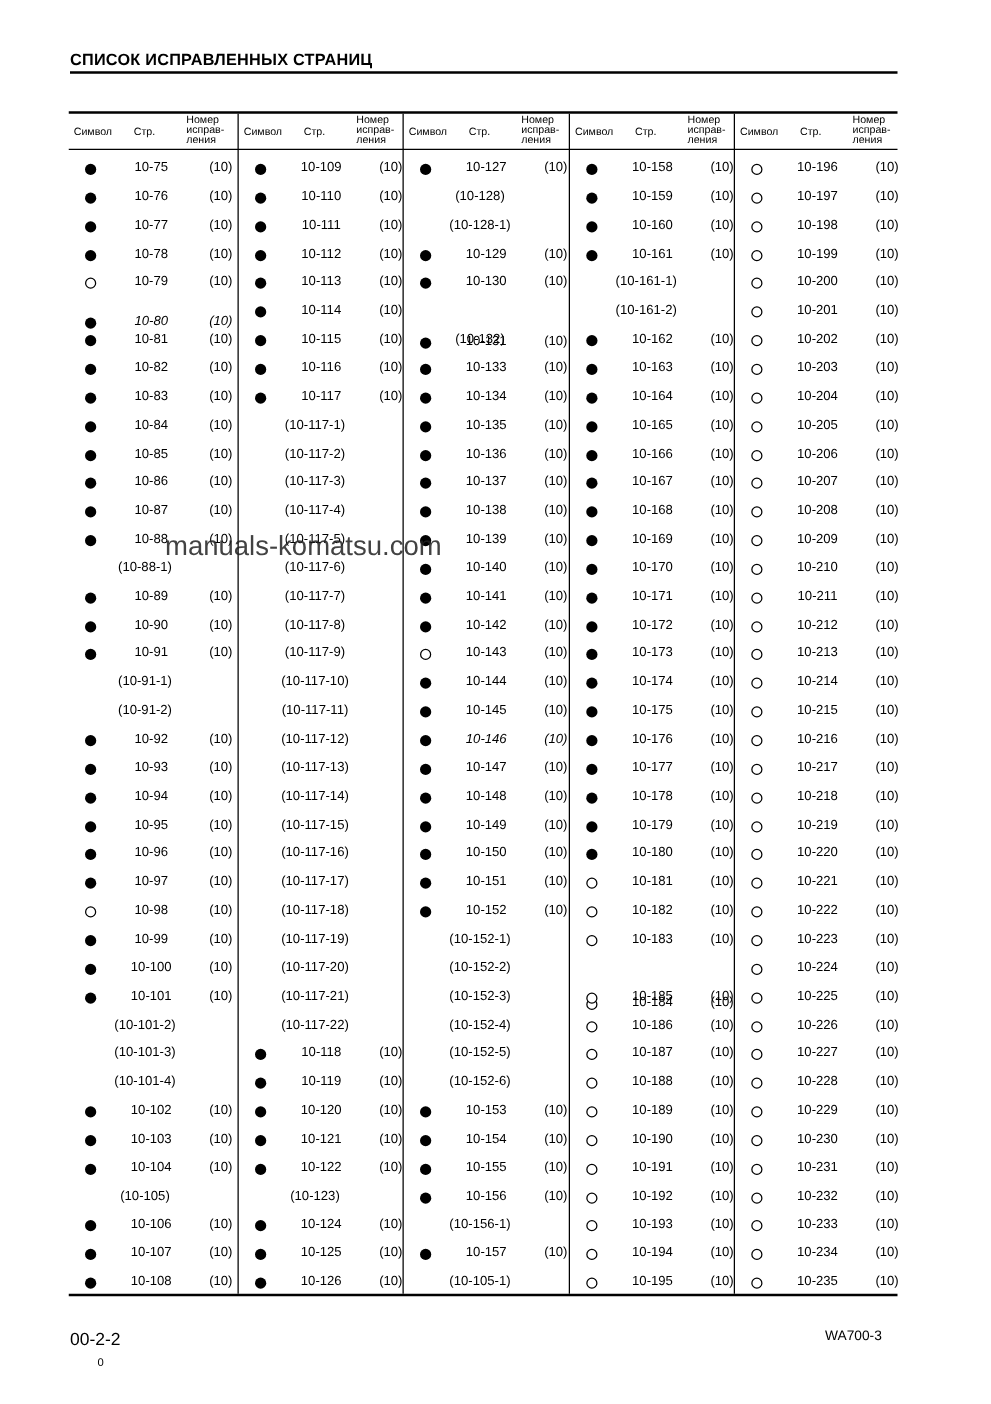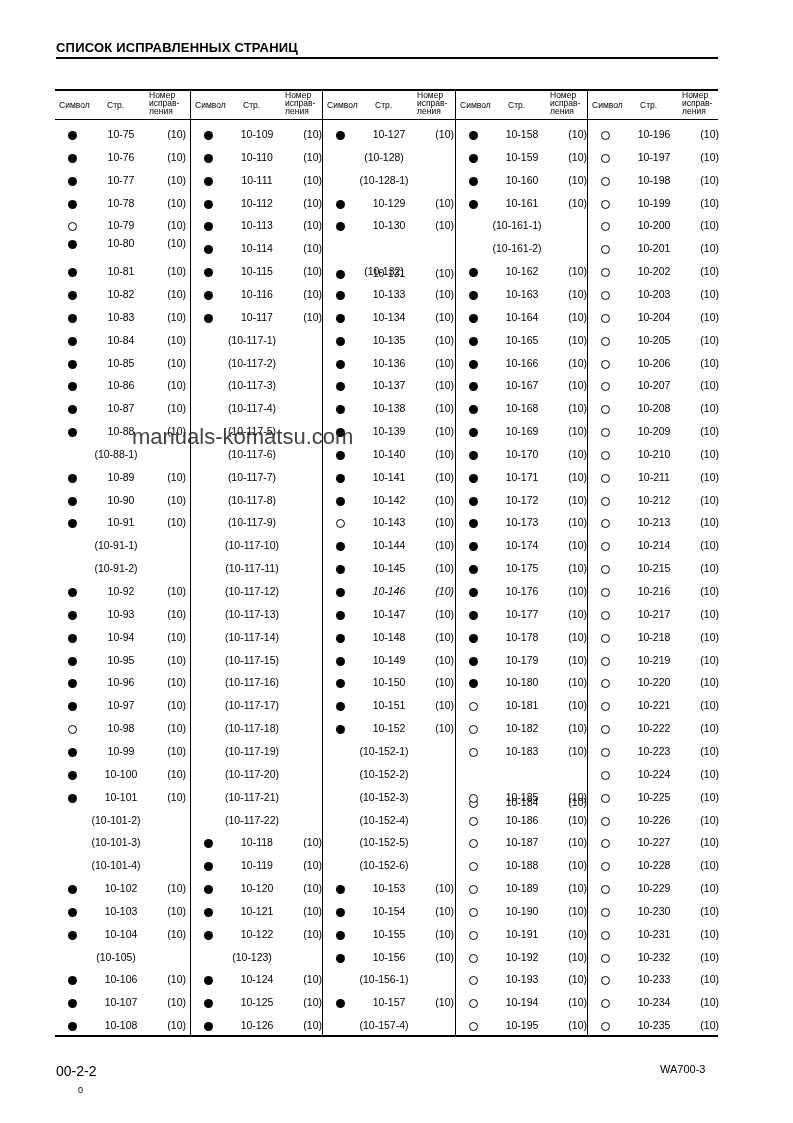--- a/index.html
+++ b/index.html
@@ -65,21 +65,21 @@
       <div class="row" style="top: 105.55px;">
         <span class="sym filled"></span>
         <span class="pg">10-78</span>
         <span class="rv">(10)</span>
       </div>
       <div class="row" style="top: 128.4px;">
         <span class="sym open"></span>
         <span class="pg">10-79</span>
         <span class="rv">(10)</span>
       </div>
-      <div class="row" style="top: 146px;">
+      <div class="row" style="top: 160px; font-style: italic;">
         <span class="sym filled"></span>
         <span class="pg">10-80</span>
         <span class="rv">(10)</span>
       </div>
       <div class="row" style="top: 174.1px;">
         <span class="sym filled"></span>
         <span class="pg">10-81</span>
         <span class="rv">(10)</span>
       </div>
       <div class="row" style="top: 196.95px;">
@@ -578,21 +578,21 @@
       </div>
       <div class="row" style="top: 882.45px;">
         <span class="pg paren">(10-156-1)</span>
       </div>
       <div class="row" style="top: 905.3px;">
         <span class="sym filled"></span>
         <span class="pg">10-157</span>
         <span class="rv">(10)</span>
       </div>
       <div class="row" style="top: 928.15px;">
-        <span class="pg paren">(10-157-4)</span>
+        <span class="pg paren">(10-105-1)</span>
       </div>
     </div>
     <div class="col bordered" style="left: 400px; width: 132px;">
       <div class="hdr">
         <span class="h-sym">Символ</span>
         <span class="h-page">Стр.</span>
         <span class="h-rev">
           <span style="position:static;display:block">Номер</span>
           <span style="position:static;display:block">исправ-</span>
           <span style="position:static;display:block">ления</span>

